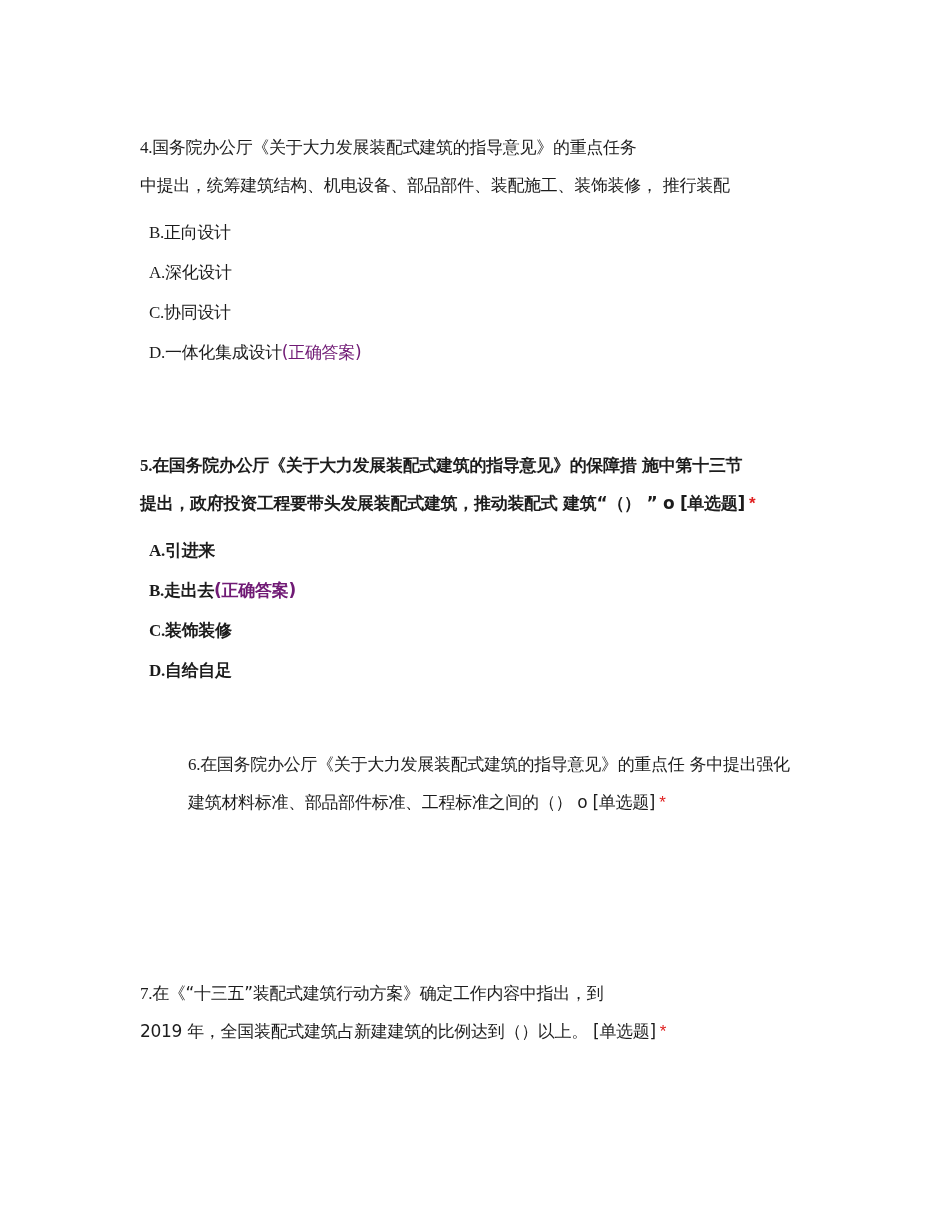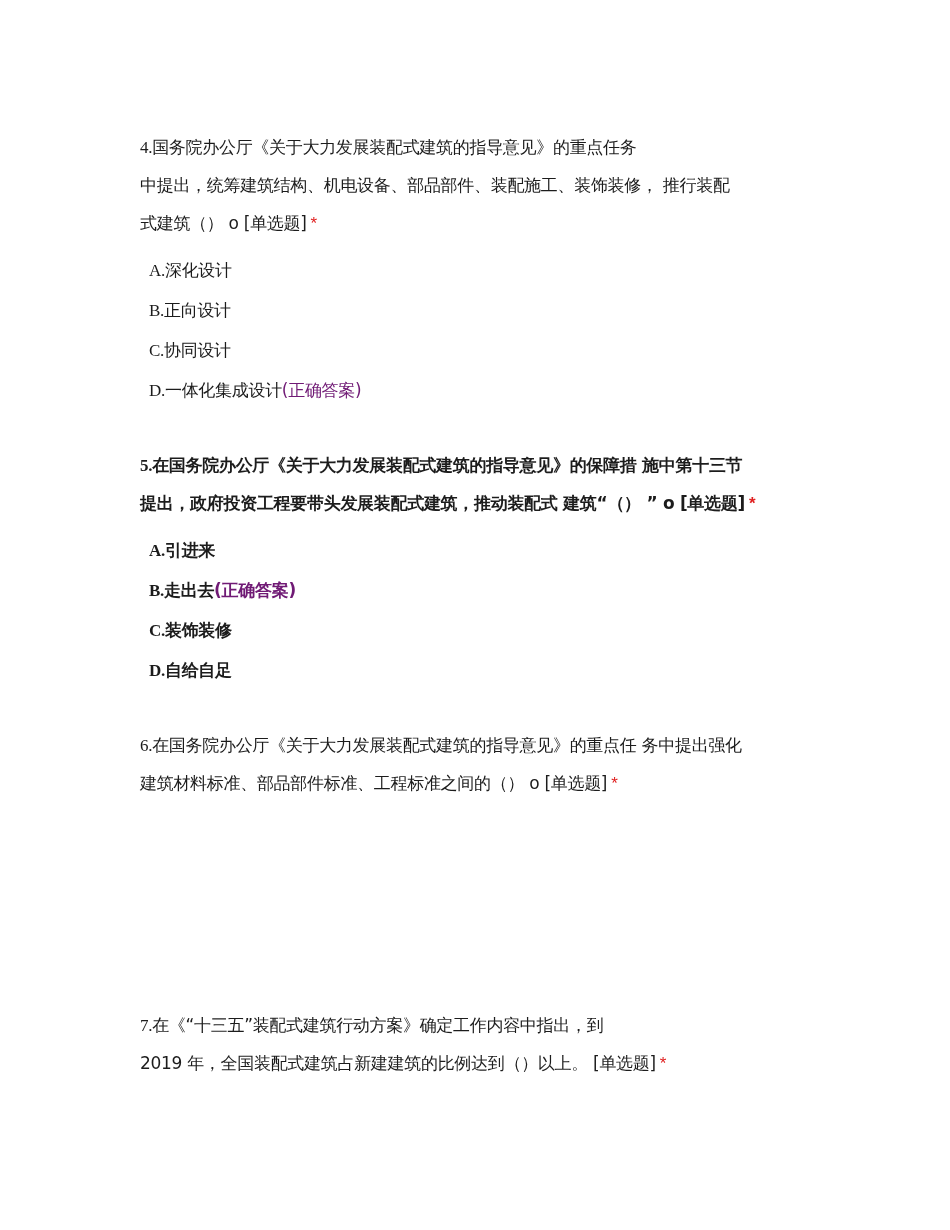--- a/index.html
+++ b/index.html
@@ -65,29 +65,26 @@
 </head>
 <body>
 
 <div class="page">
 
   <div class="question" style="top:128px;">
     <div class="q-line">
       <span class="latin">4.</span><span>国务院办公厅《关于大力发展装配式建筑的指导意见》的重点任务</span>
     </div>
     <div class="q-line">中提出，统筹建筑结构、机电设备、部品部件、装配施工、装饰装修， 推行装配</div>
-    <div class="q-line">
-      <span>式建筑（） o [单选题]</span><span class="required">*</span>
-    </div>
     <div class="options">
       <div class="option">
-        <span class="opt-key">A.</span><span>深化设计</span>
+        <span class="opt-key">B.</span><span>正向设计</span>
       </div>
       <div class="option">
-        <span class="opt-key">B.</span><span>正向设计</span>
+        <span class="opt-key">A.</span><span>深化设计</span>
       </div>
       <div class="option">
         <span class="opt-key">C.</span><span>协同设计</span>
       </div>
       <div class="option">
         <span class="opt-key">D.</span><span>一体化集成设计</span><span class="correct">(正确答案)</span>
       </div>
     </div>
   </div>
 
@@ -107,30 +104,30 @@
       </div>
       <div class="option">
         <span class="opt-key">C.</span><span>装饰装修</span>
       </div>
       <div class="option">
         <span class="opt-key">D.</span><span>自给自足</span>
       </div>
     </div>
   </div>
 
-  <div class="question" style="top:726px;">
+  <div class="question" style="top:745px;margin-left:48px;">
     <div class="q-line">
       <span class="latin">6.</span><span>在国务院办公厅《关于大力发展装配式建筑的指导意见》的重点任 务中提出强化</span>
     </div>
     <div class="q-line">
       <span>建筑材料标准、部品部件标准、工程标准之间的（） o [单选题]</span><span class="required">*</span>
     </div>
   </div>
 
-  <div class="question" style="top:1006px;">
+  <div class="question" style="top:974px;">
     <div class="q-line">
       <span class="latin">7.</span><span>在《“十三五”装配式建筑行动方案》确定工作内容中指出，到</span>
     </div>
     <div class="q-line">
       <span>2019 年，全国装配式建筑占新建建筑的比例达到（）以上。 [单选题]</span><span class="required">*</span>
     </div>
   </div>
 
 </div>
 

